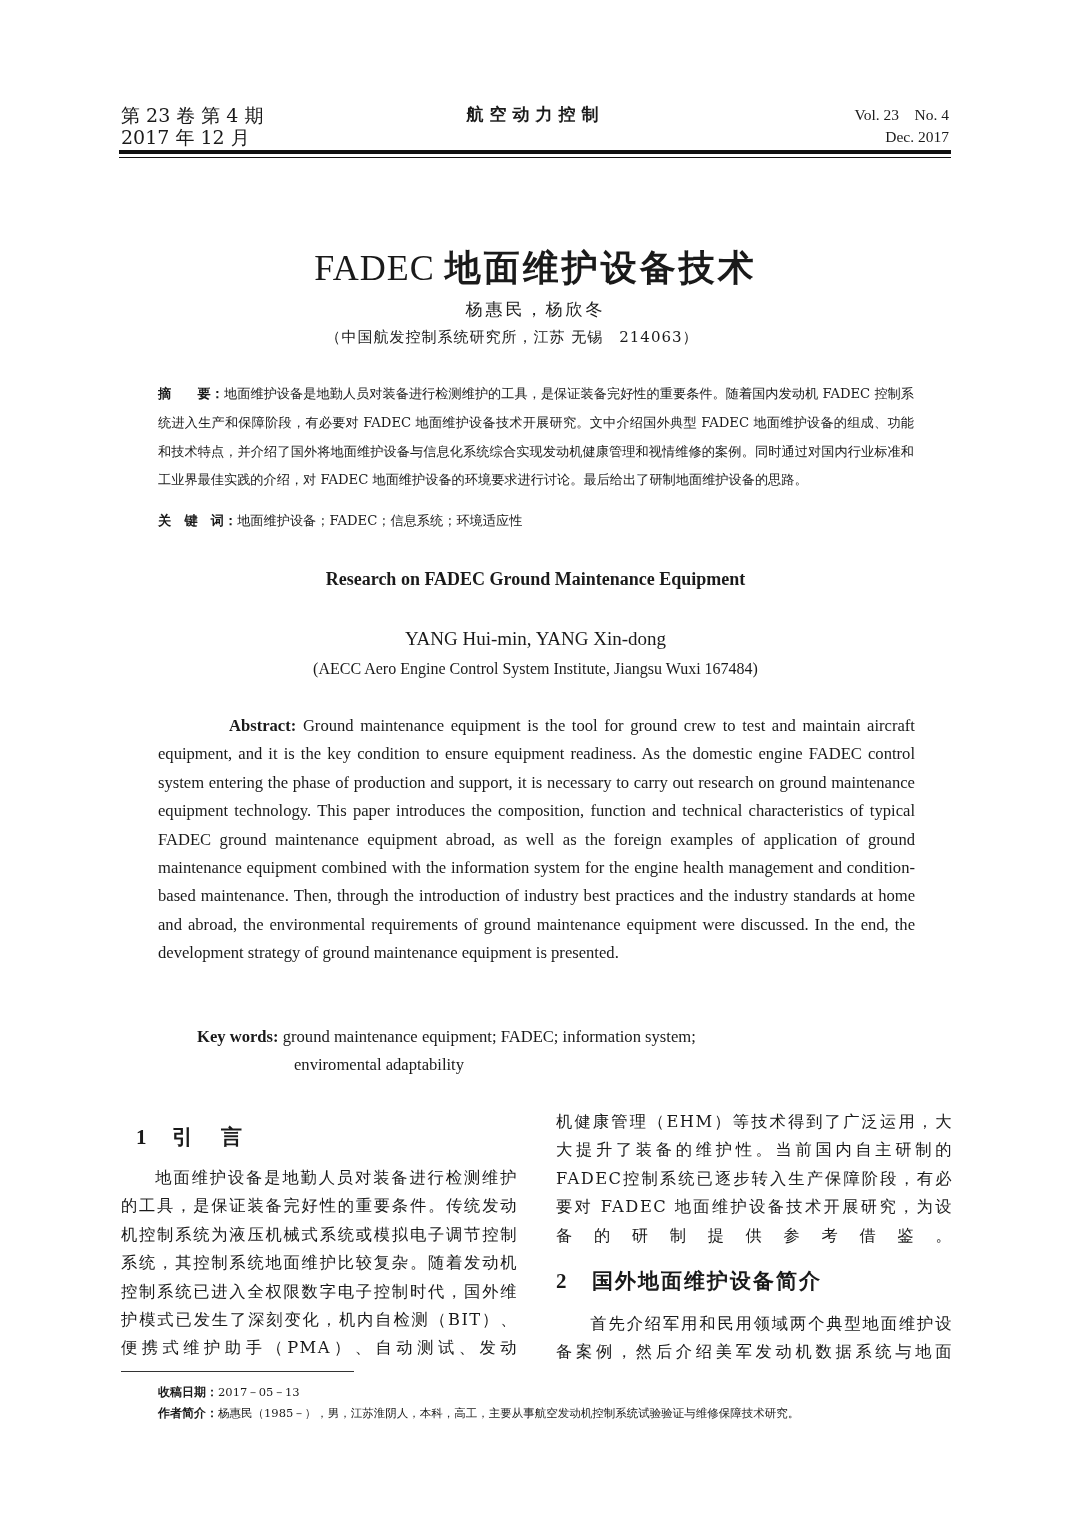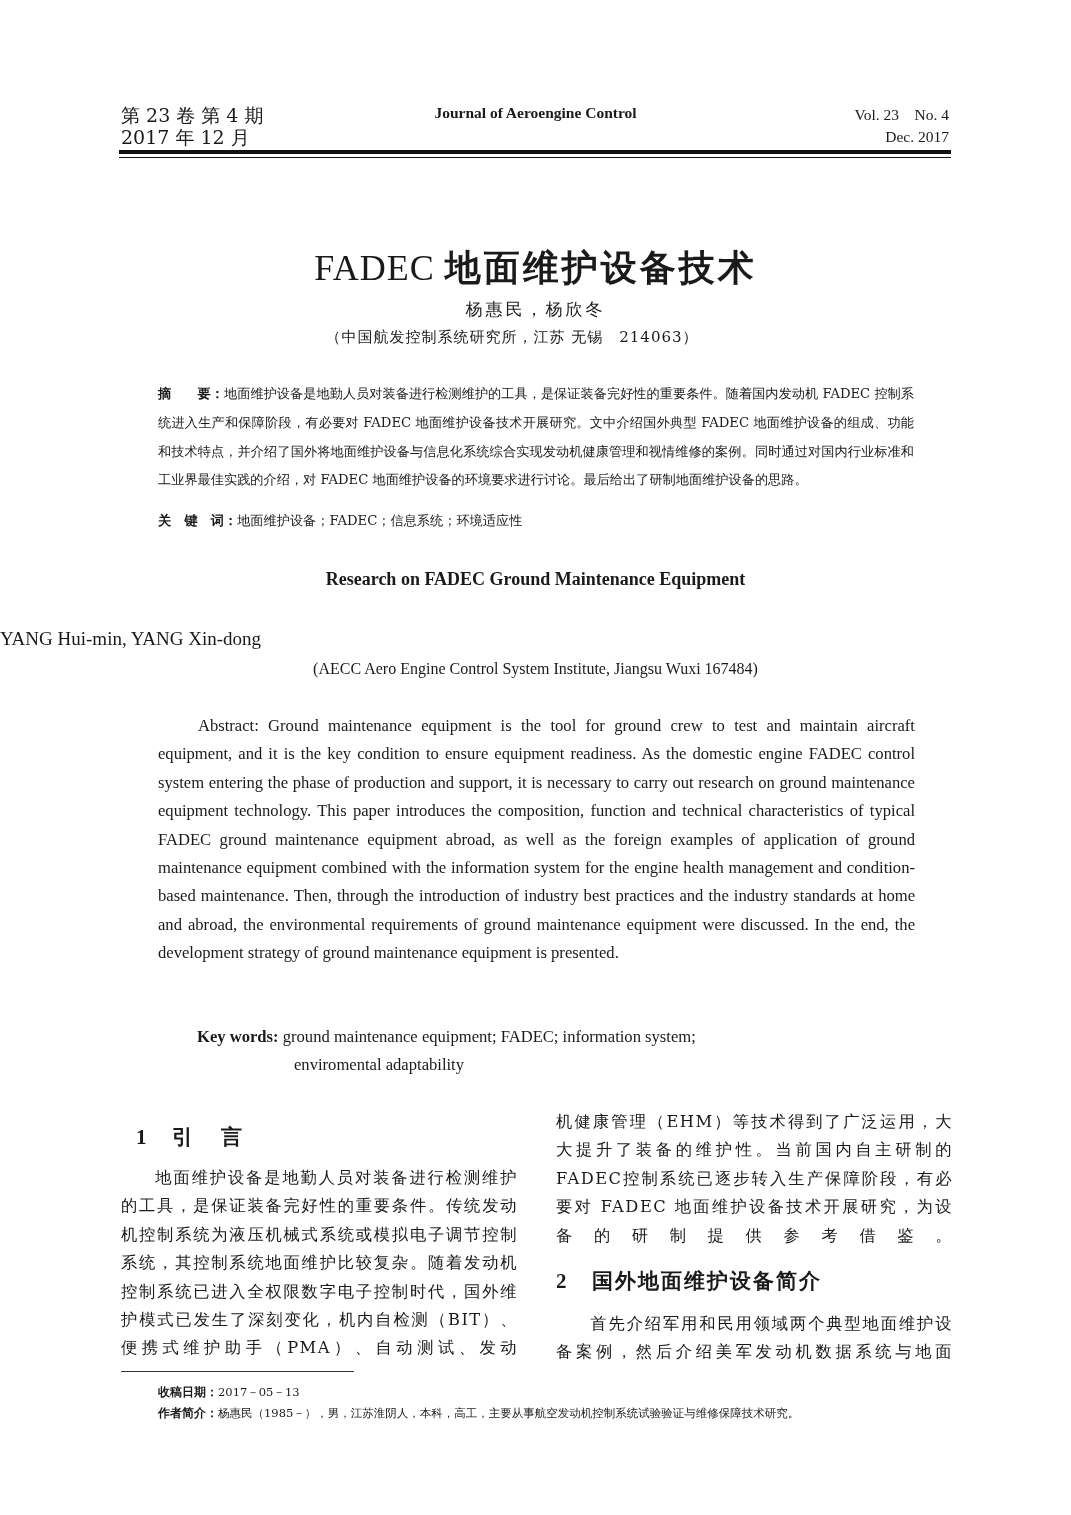--- a/index.html
+++ b/index.html
@@ -18,26 +18,26 @@
   .title .en { font-family: "Liberation Serif", serif; letter-spacing: 1px; }
   .title .cn { font-family: "DejaVu Sans", sans-serif; font-weight: bold; letter-spacing: 3px; }
   .authors-cn { left: 0; width: 1071px; top: 297px; text-align: center; font-size: 17px; letter-spacing: 3px; line-height: 24px; }
   .affil-cn { left: 0; width: 1024px; top: 326px; text-align: center; font-size: 15px; letter-spacing: 1px; line-height: 22px; }
 
   .cn-abs { left: 158px; width: 756px; top: 380px; font-size: 13.2px; line-height: 28.3px; text-align: justify; }
   .lbl-b { font-family: Liberation Mono, monospace; font-weight: bold; }
   .cn-kw { left: 158px; width: 756px; top: 509px; font-size: 13.2px; line-height: 24px; }
 
   .en-title { left: 0; width: 1071px; top: 564px; text-align: center; font-family: "Liberation Serif", serif; font-weight: bold; font-size: 18px; line-height: 30px; }
-  .en-authors { left: 0; width: 1071px; top: 626px; text-align: left; font-family: "Liberation Serif", serif; font-size: 19px; line-height: 26px; }
+  .en-authors { left: 0; width: 1071px; top: 626px; text-align: center; font-family: "Liberation Serif", serif; font-size: 19px; line-height: 26px; }
   .en-affil { left: 0; width: 1071px; top: 657px; text-align: center; font-family: "Liberation Serif", serif; font-size: 16px; line-height: 24px; }
 
   .en-abs { left: 158px; width: 757px; top: 712px; font-family: "Liberation Serif", serif; font-size: 16.6px; line-height: 28.4px; text-align: justify; }
   .en-abs .ind { display: inline-block; width: 40px; }
-  .en-abs b { font-weight: normal; }
+  .en-abs b { font-weight: bold; margin-left: 31px; }
   .en-kw { left: 197px; width: 720px; top: 1023px; font-family: "Liberation Serif", serif; font-size: 16.6px; line-height: 28.4px; }
   .en-kw .kw2 { padding-left: 97px; display: block; }
 
   .sec-head { font-size: 21px; line-height: 30px; }
   .sec-head .num { font-family: "Liberation Serif", serif; font-weight: bold; display: inline-block; width: 36px; }
   .sec-head .txt { font-family: "DejaVu Sans", sans-serif; font-weight: bold; letter-spacing: 2px; }
   .sec1 { left: 136px; top: 1122px; }
   .sec1 .txt { letter-spacing: 28px; }
   .sec2 { left: 556px; top: 1266px; }
 
@@ -54,21 +54,21 @@
   .foot .lbl-b { font-size: 12px; }
 </style>
 </head>
 <body>
 
 <div class="abs hdr-left">
   <div>第 23 卷 第 4 期</div>
   <div>2017 年 12 月</div>
 </div>
 <div class="abs hdr-center">
-  <div class="en">Journal of Aeroengine Control</div>
+  <div class="cn">航空动力控制</div>
 </div>
 <div class="abs hdr-right">
   <div>Vol. 23　No. 4</div>
   <div>Dec. 2017</div>
 </div>
 <div class="abs rule-thick"></div>
 <div class="abs rule-thin"></div>
 
 <div class="abs title">
   <span class="en">FADEC </span><span class="cn">地面维护设备技术</span>

